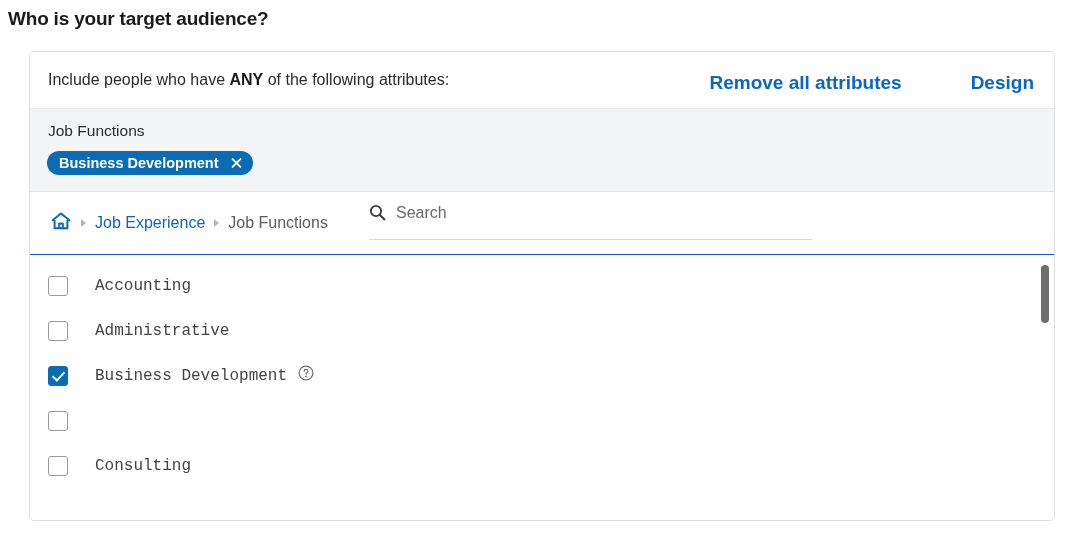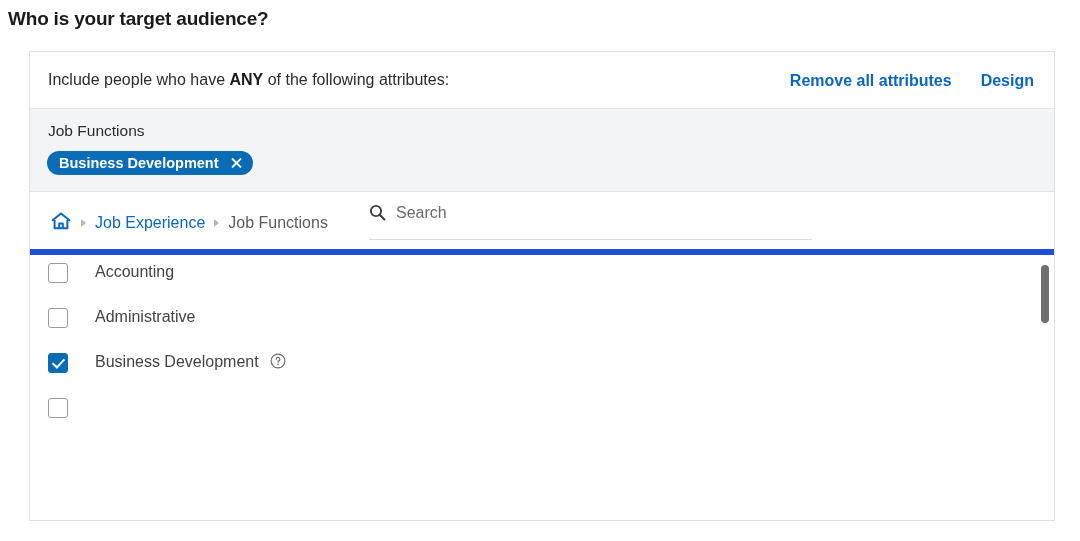--- a/index.html
+++ b/index.html
@@ -26,21 +26,21 @@
   }
 
   .card {
     position: absolute;
     left: 29px;
     top: 51px;
     width: 1026px;
     height: 470px;
     background: #ffffff;
     border: 1px solid #e0e0e0;
-    border-radius: 0;
+    border-radius: 5px;
     box-sizing: border-box;
     overflow: hidden;
   }
 
   
   .card-header {
     position: relative;
     height: 57px;
     border-bottom: 1px solid #e8e8e8;
     box-sizing: border-box;
@@ -56,25 +56,26 @@
 
   .header-actions {
     position: absolute;
     right: 20px;
     top: 20px;
     display: flex;
     align-items: center;
     gap: 29px;
   }
   .link-action {
-    font-size: 16px;
+    font-size: 19px;
     font-weight: bold;
     color: #0a66c2;
     cursor: pointer;
     white-space: nowrap;
+    margin-left: 40px;
   }
 
   
   .selected-band {
     position: relative;
     background: #f3f4f6;
     height: 83px;
     border-bottom: 1px solid #e3e3e3;
     box-sizing: border-box;
   }
@@ -123,21 +124,21 @@
     background: #ffffff;
     border-radius: 1px;
   }
   .chip-x::before { transform: rotate(45deg); }
   .chip-x::after  { transform: rotate(-45deg); }
 
   
   .nav-row {
     position: relative;
     height: 63px;
-    border-bottom: 6px solid #1d4ed8;
+    border-bottom: 1px solid #1d4ed8;
     box-sizing: border-box;
   }
   .breadcrumb {
     position: absolute;
     left: 20px;
     top: 0;
     height: 62px;
     display: flex;
     align-items: center;
     gap: 9px;
@@ -195,23 +196,25 @@
     overflow: hidden;
   }
   .list-scroll {
     position: absolute;
     left: 0; top: 0; right: 0; bottom: 0;
     padding-top: 8px;
     box-sizing: border-box;
   }
   .list-item {
     display: flex;
+    align-items: center;
     height: 45px;
     padding-left: 18px;
     cursor: pointer;
+    font-family: Liberation Mono, monospace;
   }
   .cb {
     width: 20px;
     height: 20px;
     border: 1.6px solid #9a9a9a;
     border-radius: 3px;
     box-sizing: border-box;
     background: #ffffff;
     flex: 0 0 auto;
     position: relative;
@@ -334,20 +337,24 @@
             <path d="M6.2 6.1 a1.85 1.85 0 1 1 1.95 2.05 v1.05" stroke="#6d6d6d" stroke-width="1.2" stroke-linecap="round" fill="none"></path>
             <circle cx="8.1" cy="11.4" r="0.78" fill="#6d6d6d"></circle>
           </svg>
         </span>
       </div>
 
       <div class="list-item">
         <span class="cb"></span>
       </div>
 
+      <div class="list-item">
+        <span class="cb"></span>
+        <span class="item-label">Consulting</span>
+      </div>
 
     </div>
 
     <div class="scrollbar-track">
       <div class="scrollbar-thumb"></div>
     </div>
   </div>
 
 </div>
 

